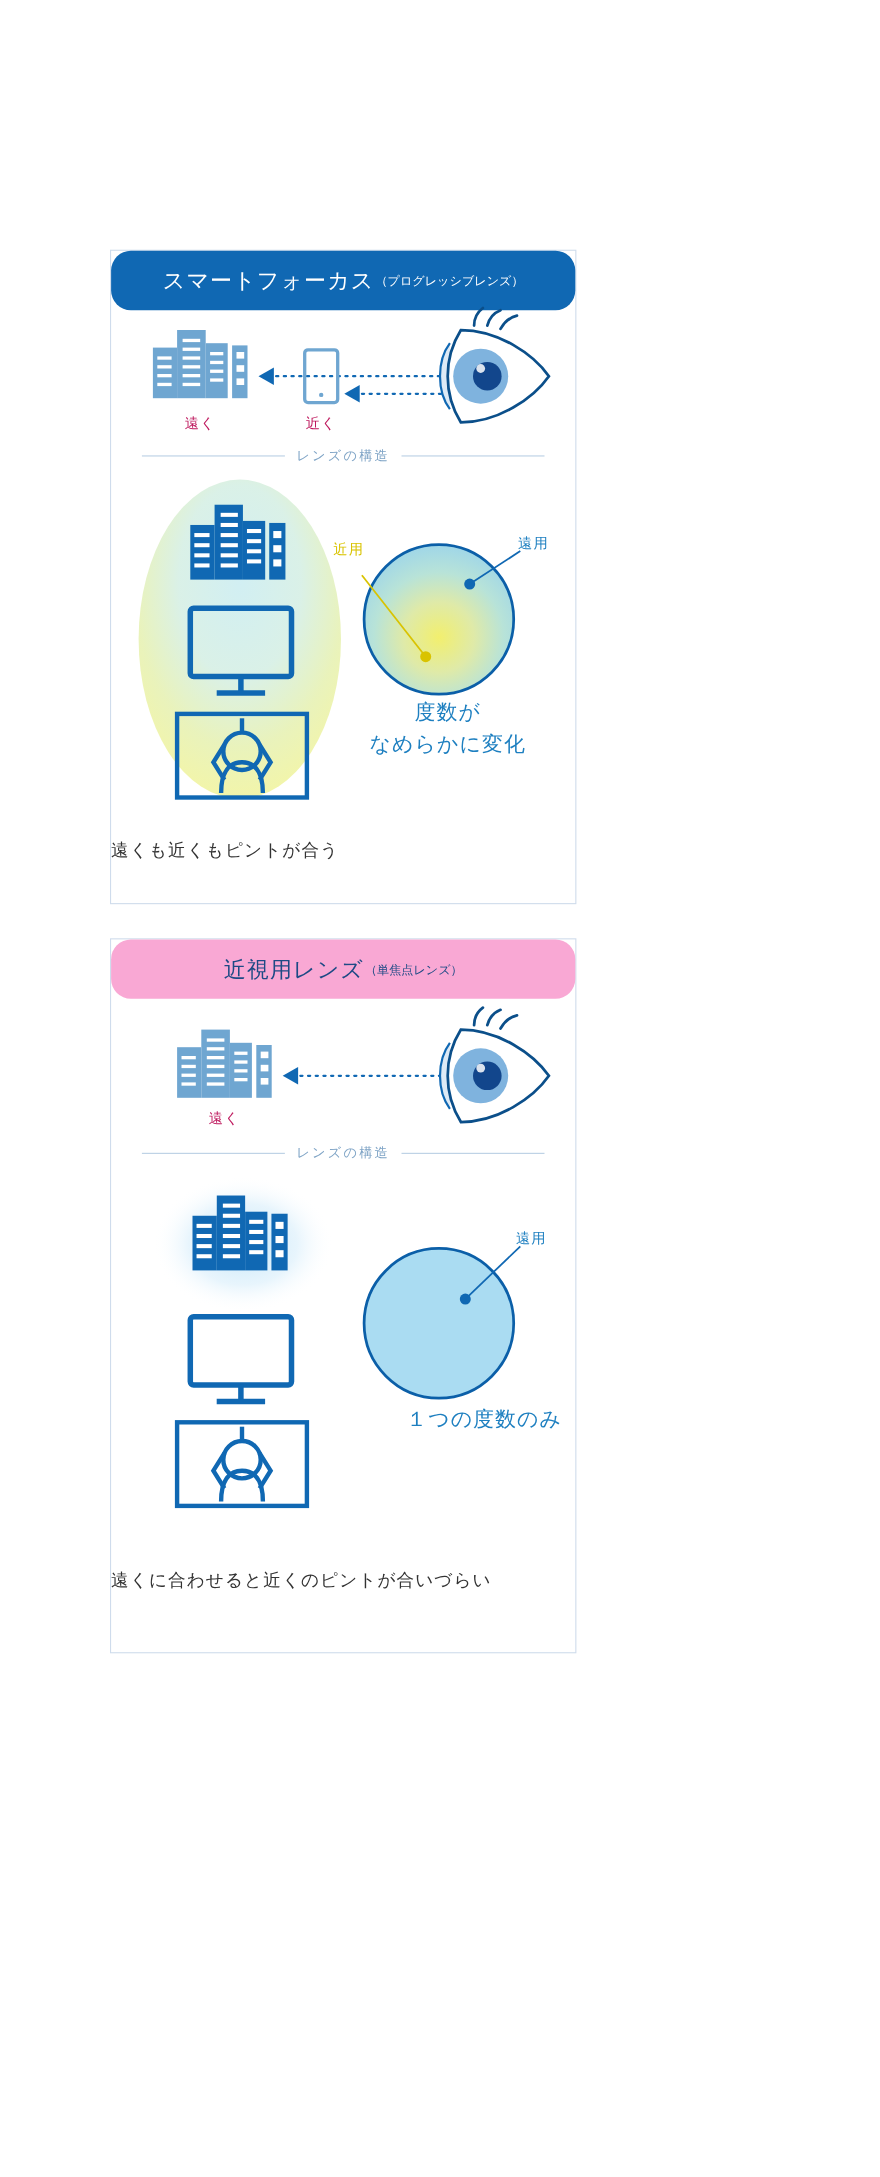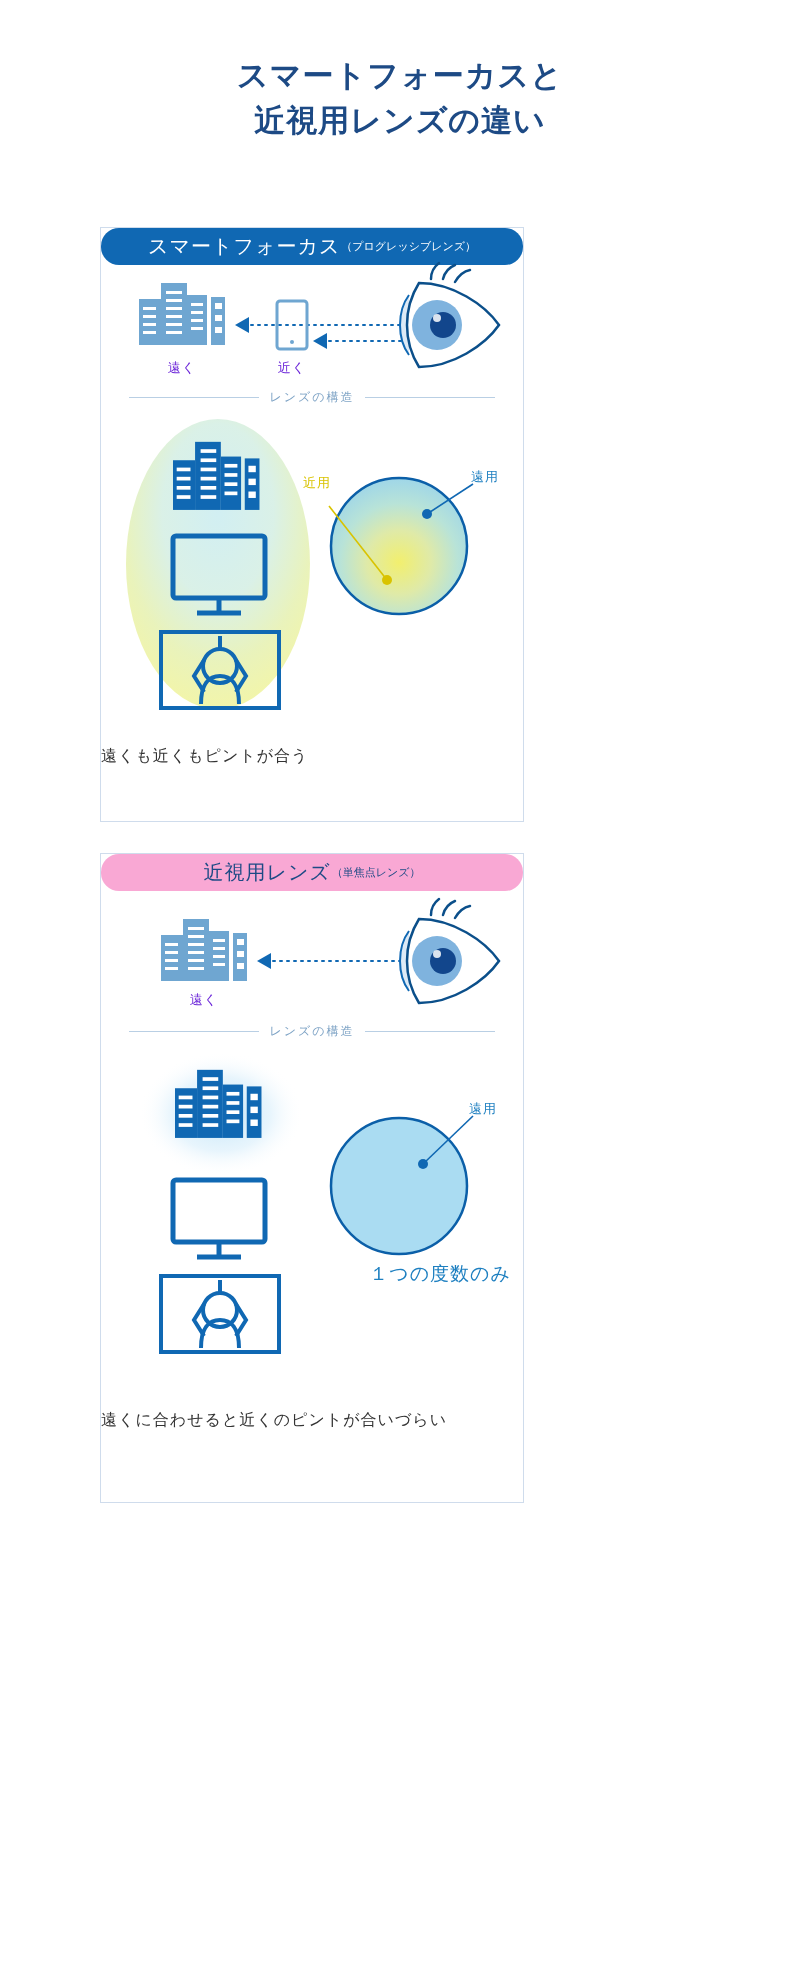--- a/index.html
+++ b/index.html
@@ -33,35 +33,35 @@
   .card{
     position:absolute;left:100px;width:424px;
     border:1px solid #cfdcec;
     background:#fff;
     box-sizing:border-box;
   }
   #card-smart{top:227px;height:595px;}
   #card-myopia{top:853px;height:650px;}
 
   .card-head{
-    height:37px;display:flex;align-items:center;justify-content:center;
+    height:54px;display:flex;align-items:center;justify-content:center;
     box-sizing:border-box;
     border-radius:18px;
   }
   .head-blue{background:#1068b3;color:#ffffff;}
   .head-light{background:#f9a8d4;color:#1d4a85;}
   .head-main{font-size:20px;letter-spacing:1px;}
   .head-sub{font-size:11px;letter-spacing:0;margin-left:1px;}
 
   .card-body{position:relative;}
 
   
   .eyerow{position:relative;height:120px;}
   .lbl-small{
-    position:absolute;font-size:13px;color:#6d28d9;letter-spacing:1px;
+    position:absolute;font-size:13px;color:#be185d;letter-spacing:1px;
     text-align:center;
   }
 
   
   .divider{
     display:flex;align-items:center;gap:10px;
     padding:0 28px;margin-top:4px;
   }
   .divider .ln{flex:1;height:1px;background:#b9cfe4;}
   .divider .tx{font-size:12px;color:#7fa4c6;letter-spacing:2px;white-space:nowrap;}
@@ -86,24 +86,20 @@
     display:block;font-size:12px;color:#555;margin-top:5px;letter-spacing:0;
   }
   svg{display:block;overflow:visible;}
 </style>
 </head>
 <body>
 
 <div class="page">
 
   <div class="title-wrap">
-    <div class="title">
-      <div>スマートフォーカスと</div>
-      <div>近視用レンズの違い</div>
-    </div>
   </div>
 
   <div class="card" id="card-smart">
 
     <div class="card-head head-blue">
       <span class="head-main">スマートフォーカス</span>
       <span class="head-sub">（プログレッシブレンズ）</span>
     </div>
 
     <div class="card-body">
@@ -241,20 +237,24 @@
             <circle cx="286" cy="166" r="5" fill="#d9c300"></circle>
             <circle cx="326" cy="100" r="5" fill="#1068b3"></circle>
             <line x1="286" y1="166" x2="228" y2="92" stroke="#d9c300" stroke-width="1.6"></line>
             <line x1="326" y1="100" x2="372" y2="70" stroke="#1068b3" stroke-width="1.6"></line>
           </g>
         </svg>
 
         <div class="tag tag-near" style="left:202px;top:68px;">近用</div>
         <div class="tag tag-far" style="left:370px;top:62px;">遠用</div>
 
+        <div class="blurb" style="left:216px;top:212px;width:180px;">
+          <div>度数が</div>
+          <div>なめらかに変化</div>
+        </div>
 
         <div class="footnote" style="top:340px;">
           <span>遠くも近くもピントが合う</span>
         </div>
       </div>
 
     </div>
   </div>
 
   <div class="card" id="card-myopia">

